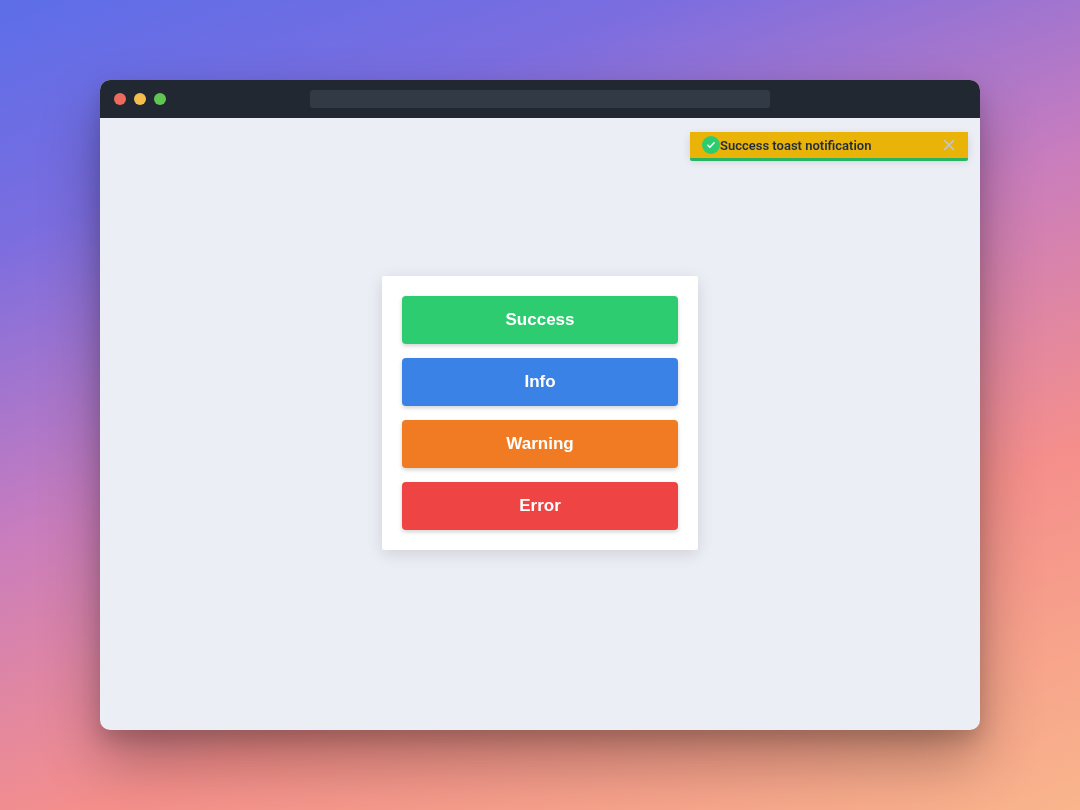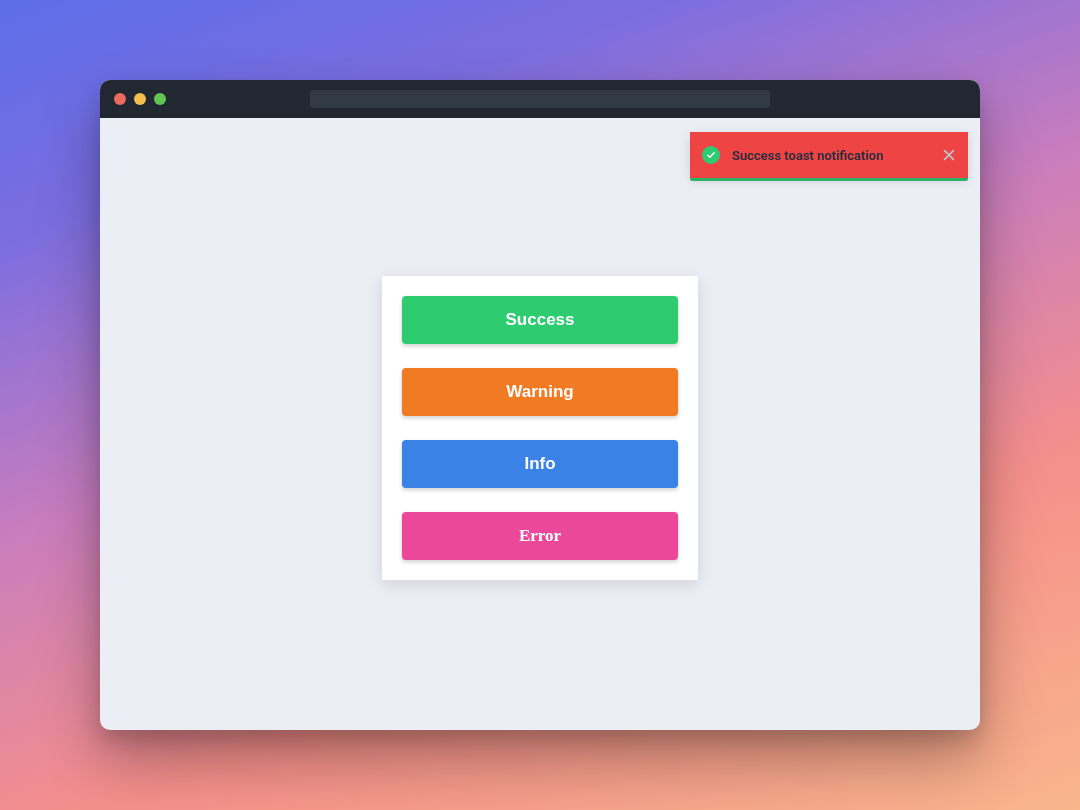--- a/index.html
+++ b/index.html
@@ -60,25 +60,25 @@
     .toasts {
       position: absolute;
       top: 14px;
       right: 12px;
       width: 278px;
       display: flex;
       flex-direction: column;
       gap: 12px;
     }
     .toast {
-      background: #ef4444;
-      padding: 14px 12px;
+      background: #eab308;
+      padding: 4px 12px;
       display: flex;
       align-items: center;
-      gap: 12px;
+      gap: 0;
       box-shadow: 0 3px 10px rgba(0,0,0,0.12);
       position: relative;
     }
     .toast::after {
       content: "";
       position: absolute;
       left: 0; right: 0; bottom: -3px;
       height: 3px;
       border-radius: 0 0 2px 2px;
     }
@@ -116,37 +116,37 @@
       top: 158px;
       left: 50%;
       transform: translateX(-50%);
       background: #fff;
       width: 316px;
       padding: 20px;
       border-radius: 2px;
       box-shadow: 0 4px 16px rgba(0,0,0,0.12);
       display: flex;
       flex-direction: column;
-      gap: 24px;
+      gap: 14px;
     }
 
     .btn {
       height: 48px;
       border: none;
       border-radius: 4px;
       color: #fff;
       font-size: 17px;
       font-weight: 700;
       cursor: pointer;
       box-shadow: 0 2px 4px rgba(0,0,0,0.18);
     }
     .btn.success { background: #2ecc71; }
     .btn.info    { background: #3b82e6; }
     .btn.warning { background: #f07b22; }
-    .btn.error   { background: #ec4899; font-family: Liberation Serif, serif; }
+    .btn.error   { background: #ef4444; }
   </style>
 </head>
 <body>
 
 <div class="window">
   <div class="titlebar">
     <div class="traffic-lights">
       <div class="tl red"></div>
       <div class="tl amber"></div>
       <div class="tl green"></div>
@@ -170,19 +170,19 @@
               <path d="M3 3 L13 13 M13 3 L3 13" stroke="currentColor" stroke-width="2" stroke-linecap="round"></path>
             </svg>
         </span>
       </div>
 
 
     </div>
 
     <div class="card">
       <button class="btn success">Success</button>
+      <button class="btn info">Info</button>
       <button class="btn warning">Warning</button>
-      <button class="btn info">Info</button>
       <button class="btn error">Error</button>
     </div>
 
   </div>
 </div>
 
 </body></html>

